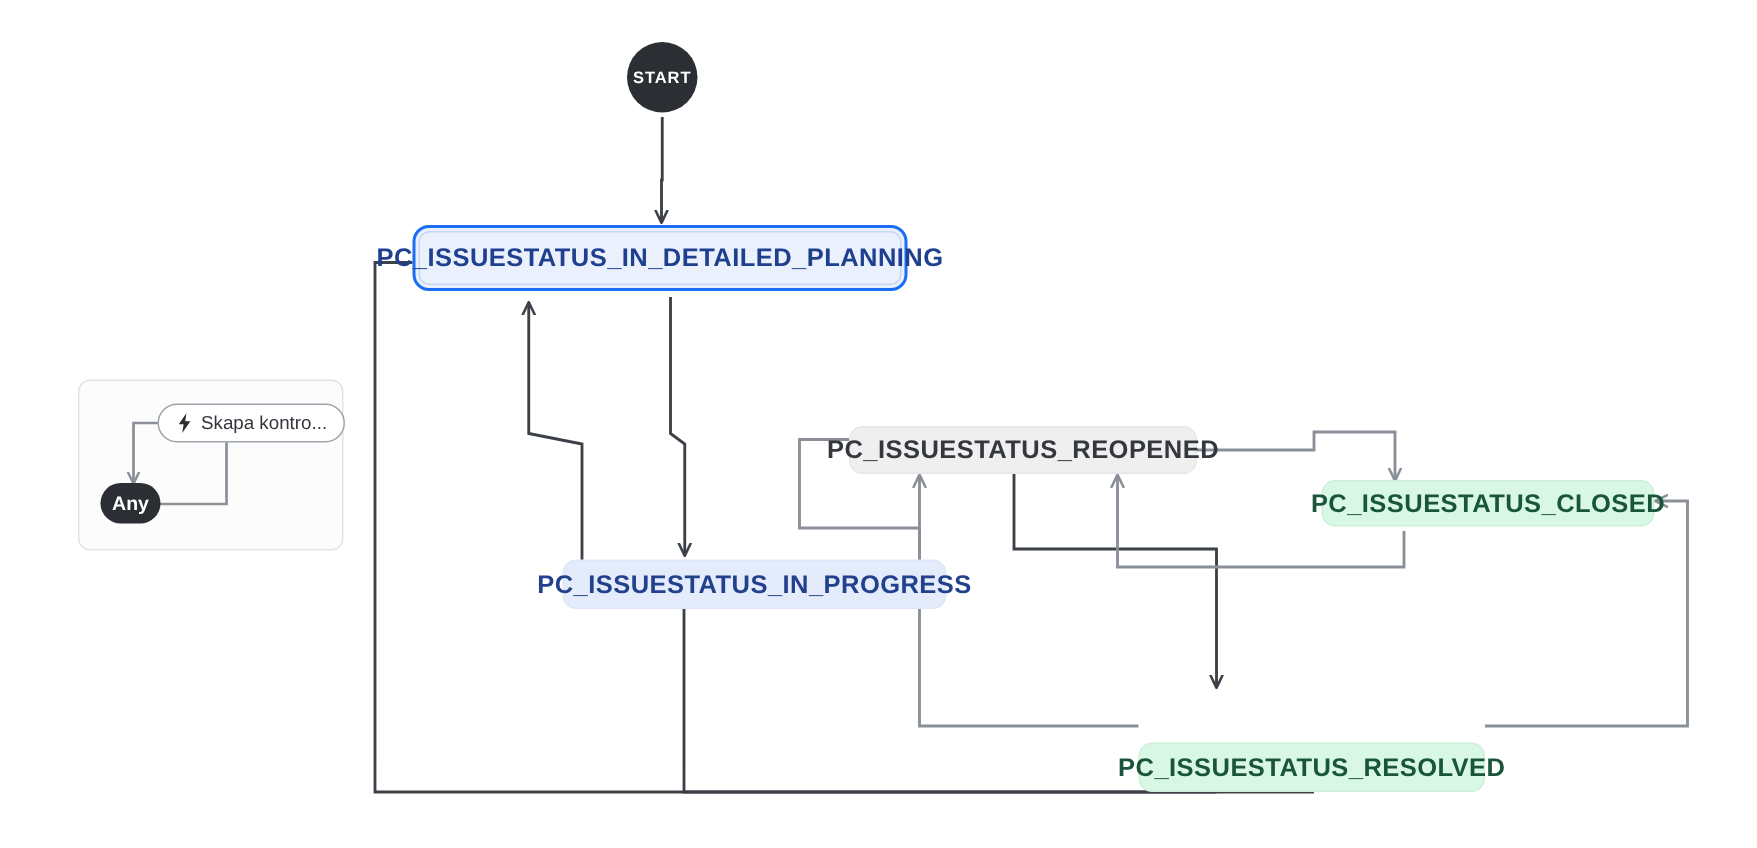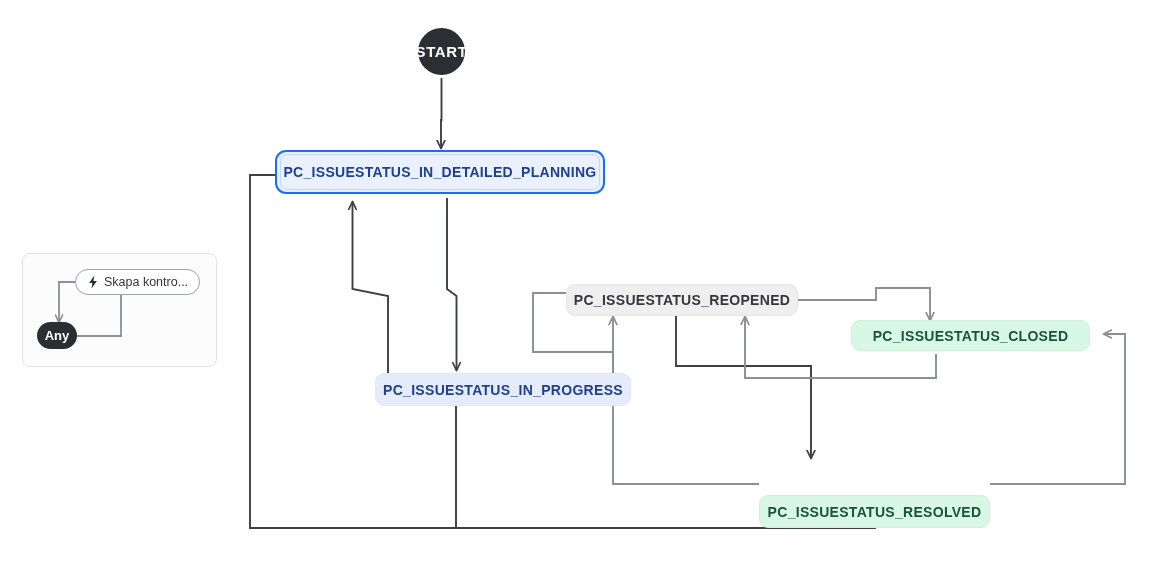--- a/index.html
+++ b/index.html
@@ -33,27 +33,27 @@
     font-weight: bold;
     letter-spacing: 0.3px;
     white-space: nowrap;
     z-index: 5;
   }
   
   .node-start {
     border-radius: 50%;
     background: #2b2f33;
     color: #ffffff;
-    font-size: 15px;
+    font-size: 11px;
     letter-spacing: 0.6px;
   }
   
   .state {
     border-radius: 9px;
-    font-size: 14px;
+    font-size: 17px;
   }
   .state-selected {
     border: 2px solid #1b6ef3;
     border-radius: 11px;
     background: #e8f0fe;
     padding: 3px;
   }
   .state-selected .inner {
     width: 100%;
     height: 100%;
@@ -172,25 +172,25 @@
   <div class="node node-start" style="left:418px; top:28px; width:47px; height:47px;">START</div>
 
   <div class="node state state-selected" style="left:275px; top:150px; width:330px; height:44px;">
     <div class="inner">PC_ISSUESTATUS_IN_DETAILED_PLANNING</div>
   </div>
 
   <div class="node state state-blue" style="left:327px; top:373px; width:256px; height:33px;">PC_ISSUESTATUS_IN_PROGRESS</div>
 
   <div class="node state state-gray" style="left:566px; top:284px; width:232px; height:32px;">PC_ISSUESTATUS_REOPENED</div>
 
-  <div class="node state state-green" style="left:851px; top:320px; width:239px; height:31px;">PC_ISSUESTATUS_CLOSED</div>
+  <div class="node state state-green" style="left:881px; top:320px; width:222px; height:31px;">PC_ISSUESTATUS_CLOSED</div>
 
   <div class="node state state-green" style="left:759px; top:495px; width:231px; height:33px;">PC_ISSUESTATUS_RESOLVED</div>
 
-  <div class="legend" style="left:22px; top:253px; width:195px; height:114px;">
+  <div class="legend" style="left:52px; top:253px; width:177px; height:114px;">
 
     <svg class="legend-svg" viewBox="0 0 177 114" width="177" height="114">
       <defs>
         <marker id="arrow-legend" viewBox="0 0 10 10" refX="8.4" refY="5" markerWidth="5" markerHeight="5" orient="auto-start-reverse">
           <path d="M 0.6 1 L 9 5 L 0.6 9" fill="none" stroke="#8a8f98" stroke-width="1.8" stroke-linecap="round" stroke-linejoin="round"></path>
         </marker>
       </defs>
       <g fill="none" stroke="#8a8f98" stroke-width="1.8">
 
         <path d="M 53 28 L 36 28 L 36 68" marker-end="url(#arrow-legend)"></path>

